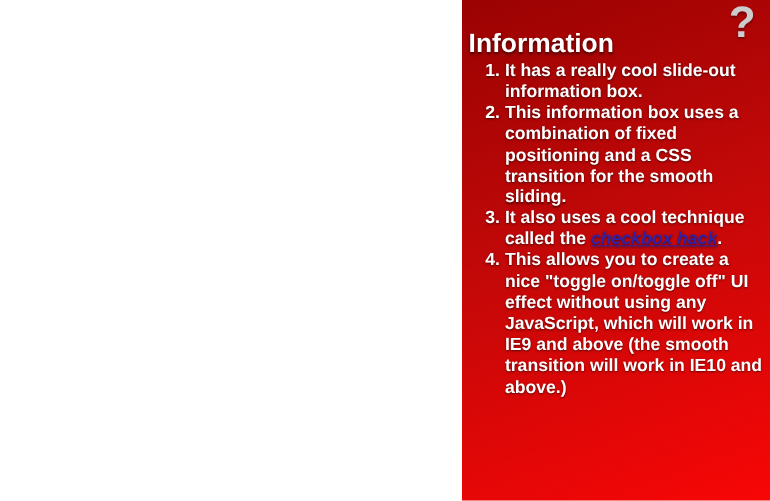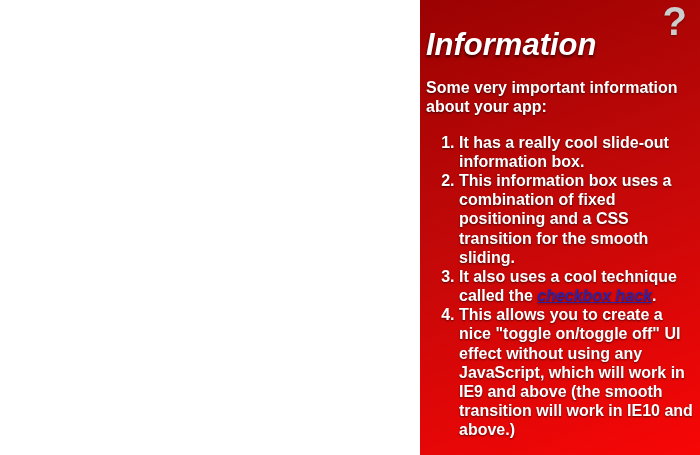--- a/index.html
+++ b/index.html
@@ -44,25 +44,24 @@
     font-size: 40px;
     line-height: 1;
     font-weight: bold;
     color: #cccccc;
     text-shadow: 0 1px 2px rgba(0,0,0,0.35);
     cursor: pointer;
     user-select: none;
   }
 
   .panel-title {
-    font-size: 31px;
+    font-size: 24px;
     font-weight: bold;
     margin: 26px 0 0 0;
     text-shadow: 0 2px 3px rgba(0,0,0,0.65);
-    font-style: italic;
   }
 
   .panel-intro {
     margin: 15px 0 16px 0;
   }
 
   .panel-list {
     margin: 0;
     padding: 0 0 0 33px;
   }
@@ -83,21 +82,20 @@
 <body>
 
 <main class="app-content-area"></main>
 
 <aside class="info-panel">
 
   <span class="help-toggle">?</span>
 
   <h2 class="panel-title">Information</h2>
 
-  <p class="panel-intro">Some very important information about your app:</p>
 
   <ol class="panel-list">
     <li>
       <span>It has a really cool slide-out information box.</span>
     </li>
     <li>
       <span>This information box uses a combination of fixed positioning and a CSS transition for the smooth sliding.</span>
     </li>
     <li>
       <span>It also uses a cool technique called the </span><a>checkbox hack</a><span>.</span>

